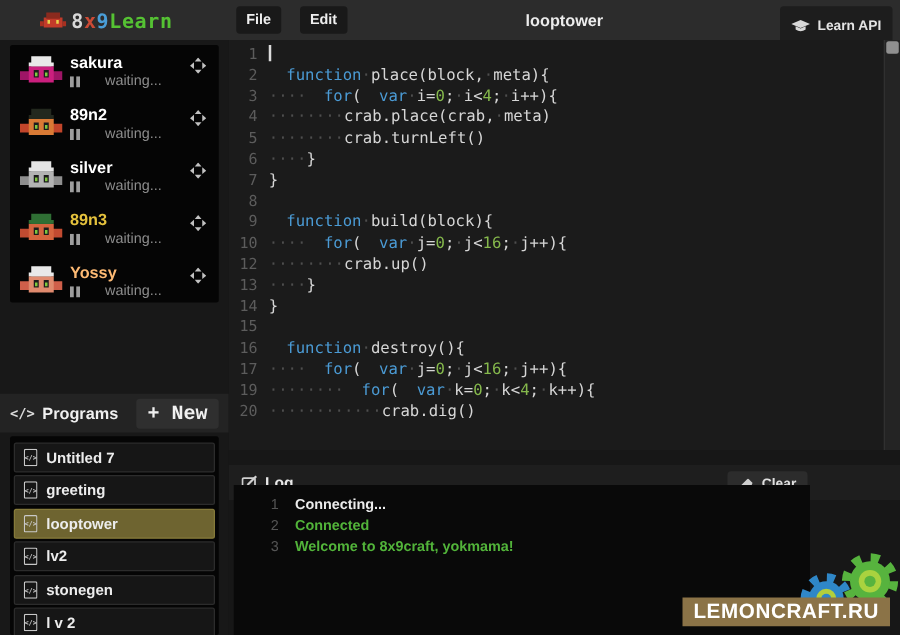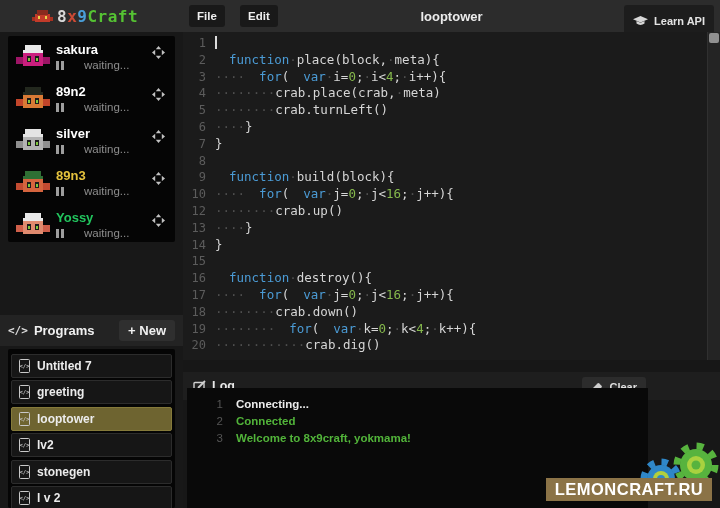--- a/index.html
+++ b/index.html
@@ -30,21 +30,21 @@
   .player-row .crab { position:absolute; left:8px; top:8px; }
   .p-name { position:absolute; left:48px; top:6px; font-size:13px; font-weight:bold; color:#fff; }
   .p-status { position:absolute; left:48px; top:23px; display:flex; align-items:center; gap:20px;
               color:#8d8d8d; font-size:11.5px; }
   .player-row .move { position:absolute; right:10px; top:10px; }
   .programs-header { position:absolute; left:0; top:283px; width:183px; height:31px; background:#232323;
                      display:flex; align-items:center; padding:0 8px; }
   .ph-icon { color:#dcdcdc; font-size:11px; font-weight:bold; font-family:"DejaVu Sans Mono",monospace; }
   .ph-label { color:#f0f0f0; font-size:13px; font-weight:bold; margin-left:6px; }
   .new-btn { margin-left:auto; background:#2f2f2f; border-radius:3px; color:#f0f0f0;
-             font-size:13px; font-weight:bold; padding:3px 9px; }
+             font-size:16px; font-weight:bold; padding:3px 9px;font-family:Liberation Mono, monospace; }
   .programs-panel { position:absolute; left:8px; top:317px; width:167px; height:159px;
                     background:#050505; border-radius:2px; overflow:hidden; padding:2px 3px; }
   .program-row { height:24px; margin-top:2.5px; background:#161616; border:1px solid #2c2c2c; border-radius:2px;
                  display:flex; align-items:center; gap:7px; padding:0 7px;
                  color:#ececec; font-size:12px; font-weight:bold; }
   .program-row.selected { background:var(--sel,#6e6430); border-color:#857a3a; }
   
   .editor { position:absolute; left:183px; top:32px; width:537px; height:328px; background:#1b1b1b;
             overflow:hidden; padding-top:3px;
             font-family:"DejaVu Sans Mono",monospace; font-size:12.5px; }
@@ -84,21 +84,21 @@
   <div class="topbar">
     <div class="logo">
       <svg width="21" height="15" viewBox="0 0 21 15">
         <rect x="0" y="8" width="3" height="4" fill="#a83020"></rect>
           <rect x="18" y="8" width="3" height="4" fill="#a83020"></rect>
         <rect x="3" y="5" width="15" height="8" fill="#c23b2a"></rect>
         <rect x="5" y="1" width="11" height="5" fill="#8a2a1e"></rect>
         <rect x="6" y="7" width="2" height="3" fill="#e8d44a"></rect>
           <rect x="13" y="7" width="2" height="3" fill="#e8d44a"></rect>
       </svg>
-      <span><span class="l8">8</span><span class="lx">x</span><span class="l9">9</span><span class="lc">Craft</span></span>
+      <span><span class="l8">8</span><span class="lx">x</span><span class="l9">9</span><span class="lc">Learn</span></span>
     </div>
     <div class="menu-btn file-btn">File</div>
     <div class="menu-btn edit-btn">Edit</div>
     <div class="win-title">looptower</div>
     <div class="learnapi-btn">
       <svg width="15" height="11" viewBox="0 0 15 11">
         <polygon points="7.5,0 15,3.2 7.5,6.4 0,3.2" fill="#d8d8d8"></polygon>
         <path d="M3.5 5 V7.6 Q7.5 10.4 11.5 7.6 V5 L7.5 6.8 Z" fill="#d8d8d8"></path>
       </svg>
       <span>Learn API</span>
@@ -224,21 +224,21 @@
       <rect class="c-arm" x="0" y="13" width="8" height="7" fill="#cf5f4a"></rect>
       <rect class="c-arm" x="26" y="13" width="8" height="7" fill="#cf5f4a"></rect>
       <rect class="c-body" x="7" y="9" width="20" height="13" fill="#e08a6e"></rect>
       <rect class="c-cap" x="9" y="1" width="16" height="8" fill="#e9e9e9"></rect>
       <rect class="c-cap" x="7" y="6" width="20" height="3" fill="#e9e9e9"></rect>
       <rect x="11" y="12" width="4" height="6" fill="#1c1c1c"></rect>
       <rect x="19" y="12" width="4" height="6" fill="#1c1c1c"></rect>
       <rect x="12" y="14" width="2" height="3" fill="#7ec83e"></rect>
       <rect x="20" y="14" width="2" height="3" fill="#7ec83e"></rect>
     </svg>
-    <div class="p-name" style="color: #22c55e; text-align: center;">Yossy</div>
+    <div class="p-name" style="color: #fdba74; text-align: center;">Yossy</div>
     <div class="p-status">
       <svg width="8" height="9" viewBox="0 0 8 9">
         <rect x="0" y="0" width="3" height="9" fill="#9e9e9e"></rect>
         <rect x="5" y="0" width="3" height="9" fill="#9e9e9e"></rect>
       </svg>
       <span class="p-status-text">waiting...</span>
     </div>
     <svg class="move" width="13" height="13" viewBox="0 0 13 13">
       <path d="M6.5 0 L9.2 3.2 H3.8 Z" fill="#c2c2c2"></path>
       <path d="M6.5 13 L9.2 9.8 H3.8 Z" fill="#c2c2c2"></path>
@@ -434,24 +434,20 @@
   <div class="line">
     <span class="ln">16</span>
     <span class="code"><span class="seg-k">function</span><span class="seg-w">·</span><span class="seg-p">destroy(){</span></span>
   </div>
 
   <div class="line">
     <span class="ln">17</span>
     <span class="code"><span class="seg-w">····</span><span class="seg-k">for</span><span class="seg-p">(</span><span class="seg-k">var</span><span class="seg-w">·</span><span class="seg-p">j=</span><span class="seg-n">0</span><span class="seg-p">;</span><span class="seg-w">·</span><span class="seg-p">j&lt;</span><span class="seg-n">16</span><span class="seg-p">;</span><span class="seg-w">·</span><span class="seg-p">j++){</span></span>
   </div>
 
-  <div class="line">
-    <span class="ln">18</span>
-    <span class="code"><span class="seg-w">········</span><span class="seg-p">crab.down()</span></span>
-  </div>
 
   <div class="line">
     <span class="ln">19</span>
     <span class="code"><span class="seg-w">········</span><span class="seg-k">for</span><span class="seg-p">(</span><span class="seg-k">var</span><span class="seg-w">·</span><span class="seg-p">k=</span><span class="seg-n">0</span><span class="seg-p">;</span><span class="seg-w">·</span><span class="seg-p">k&lt;</span><span class="seg-n">4</span><span class="seg-p">;</span><span class="seg-w">·</span><span class="seg-p">k++){</span></span>
   </div>
 
   <div class="line">
     <span class="ln">20</span>
     <span class="code"><span class="seg-w">············</span><span class="seg-p">crab.dig()</span></span>
   </div>

